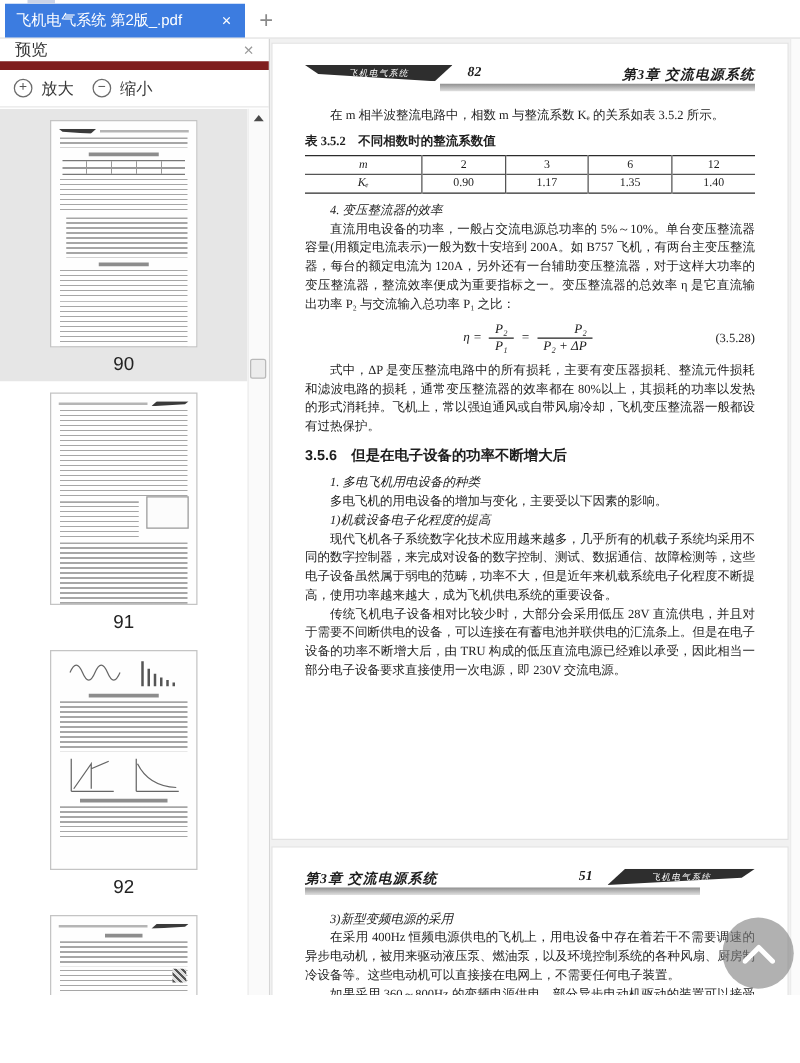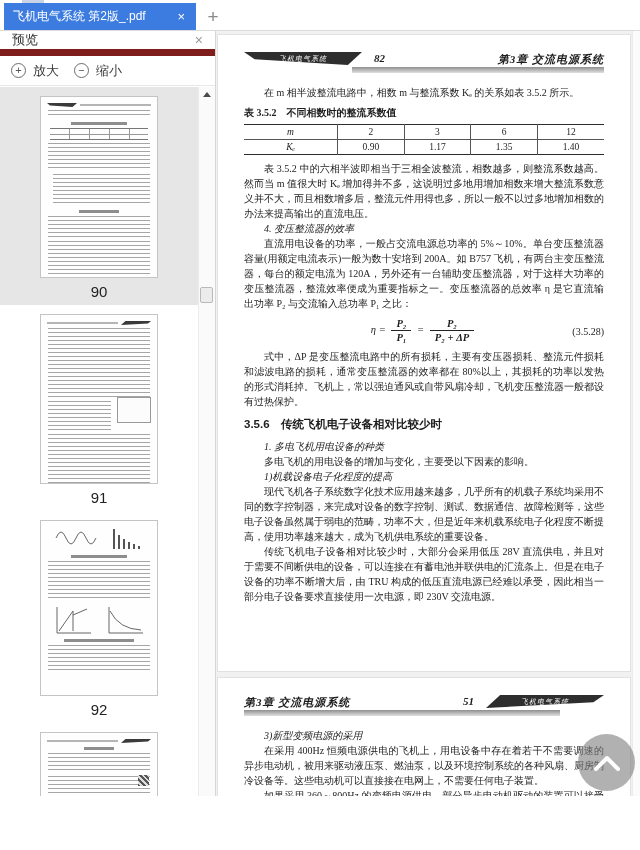--- a/index.html
+++ b/index.html
@@ -92,21 +92,21 @@
 
   .tbl-caption { font-weight:bold; font-size:10px; margin:6px 0 4px; }
   .k-table { width:100%; border-collapse:collapse; font-size:9.5px;
              border-top:1.5px solid #2c2c2c; border-bottom:1.5px solid #2c2c2c; margin-bottom:6px; }
   .k-table td { border-top:1px solid #555; text-align:center; padding:2px 0; width:18.5%; }
   .k-table td + td { border-left:1px solid #555; }
   .k-table tr:first-child td { border-top:none; }
   .k-table td:first-child { width:26%; font-style:italic; }
 
   .formula { position:relative; text-align:center; margin:7px 0 6px; font-size:10.5px; font-style:italic; }
-  .frac { display:inline-block; vertical-align:middle; text-align:center; margin:0 3px;font-weight:bold; }
+  .frac { display:inline-block; vertical-align:middle; text-align:right; margin:0 3px; }
   .frac .num { display:block; border-bottom:1px solid #222; padding:0 5px 1px; }
   .frac .den { display:block; padding:1px 5px 0; }
   .eq-tag { position:absolute; right:0; top:50%; transform:translateY(-50%);
             font-style:normal; font-size:10px; }
 
   
   .scroll-top-btn { position:absolute; left:362px; top:703px; width:57px; height:57px;
                     border-radius:50%; background:rgba(125,125,125,0.6);
                     display:flex; align-items:center; justify-content:center; }
   .page-badge { position:absolute; right:0; top:772px; height:34px; min-width:92px;
@@ -257,35 +257,34 @@
             <tr>
               <td>Kₑ</td>
               <td>0.90</td>
               <td>1.17</td>
               <td>1.35</td>
               <td>1.40</td>
             </tr>
           </tbody>
             </table>
 
-          <p class="para">表 3.5.2 中的六相半波即相当于三相全波整流，相数越多，则整流系数越高。然而当 m 值很大时 Kₑ 增加得并不多，这说明过多地用增加相数来增大整流系数意义并不大，而且相数增多后，整流元件用得也多，所以一般不以过多地增加相数的办法来提高输出的直流电压。</p>
           <p class="para kai">4. 变压整流器的效率</p>
           <p class="para">直流用电设备的功率，一般占交流电源总功率的 5%～10%。单台变压整流器容量(用额定电流表示)一般为数十安培到 200A。如 B757 飞机，有两台主变压整流器，每台的额定电流为 120A，另外还有一台辅助变压整流器，对于这样大功率的变压整流器，整流效率便成为重要指标之一。变压整流器的总效率 η 是它直流输出功率 P₂ 与交流输入总功率 P₁ 之比：</p>
 
           <div class="formula">
             <span>η</span>
             <span>=</span>
             <span class="frac"><span class="num">P₂</span><span class="den">P₁</span></span>
             <span>=</span>
             <span class="frac"><span class="num">P₂</span><span class="den">P₂ + ΔP</span></span>
             <span class="eq-tag">(3.5.28)</span>
           </div>
 
           <p class="para">式中，ΔP 是变压整流电路中的所有损耗，主要有变压器损耗、整流元件损耗和滤波电路的损耗，通常变压整流器的效率都在 80%以上，其损耗的功率以发热的形式消耗掉。飞机上，常以强迫通风或自带风扇冷却，飞机变压整流器一般都设有过热保护。</p>
-          <div class="sec-head">3.5.6　传统飞机电子设备相对比较少时</div>
+          <div class="sec-head">3.5.6　但是在电子设备的功率不断增大后</div>
           <p class="para kai">1. 多电飞机用电设备的种类</p>
           <p class="para">多电飞机的用电设备的增加与变化，主要受以下因素的影响。</p>
           <p class="para kai">1)机载设备电子化程度的提高</p>
           <p class="para">现代飞机各子系统数字化技术应用越来越多，几乎所有的机载子系统均采用不同的数字控制器，来完成对设备的数字控制、测试、数据通信、故障检测等，这些电子设备虽然属于弱电的范畴，功率不大，但是近年来机载系统电子化程度不断提高，使用功率越来越大，成为飞机供电系统的重要设备。</p>
           <p class="para">传统飞机电子设备相对比较少时，大部分会采用低压 28V 直流供电，并且对于需要不间断供电的设备，可以连接在有蓄电池并联供电的汇流条上。但是在电子设备的功率不断增大后，由 TRU 构成的低压直流电源已经难以承受，因此相当一部分电子设备要求直接使用一次电源，即 230V 交流电源。</p>
         </div>
 
         <div class="pdf-page page-b">
           <div class="page-head">
             <span class="chapter">第3章  交流电源系统</span>

